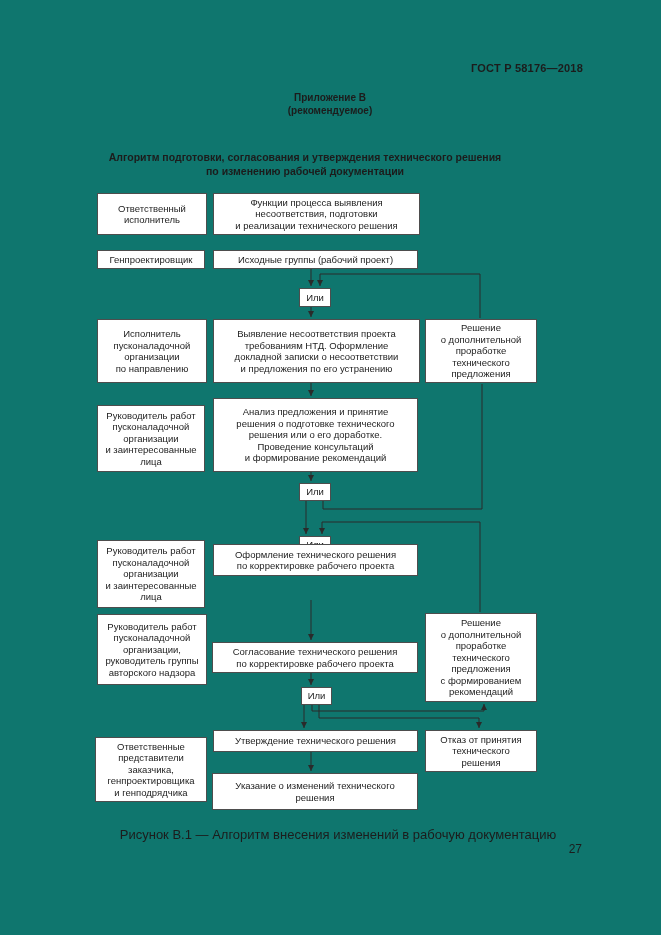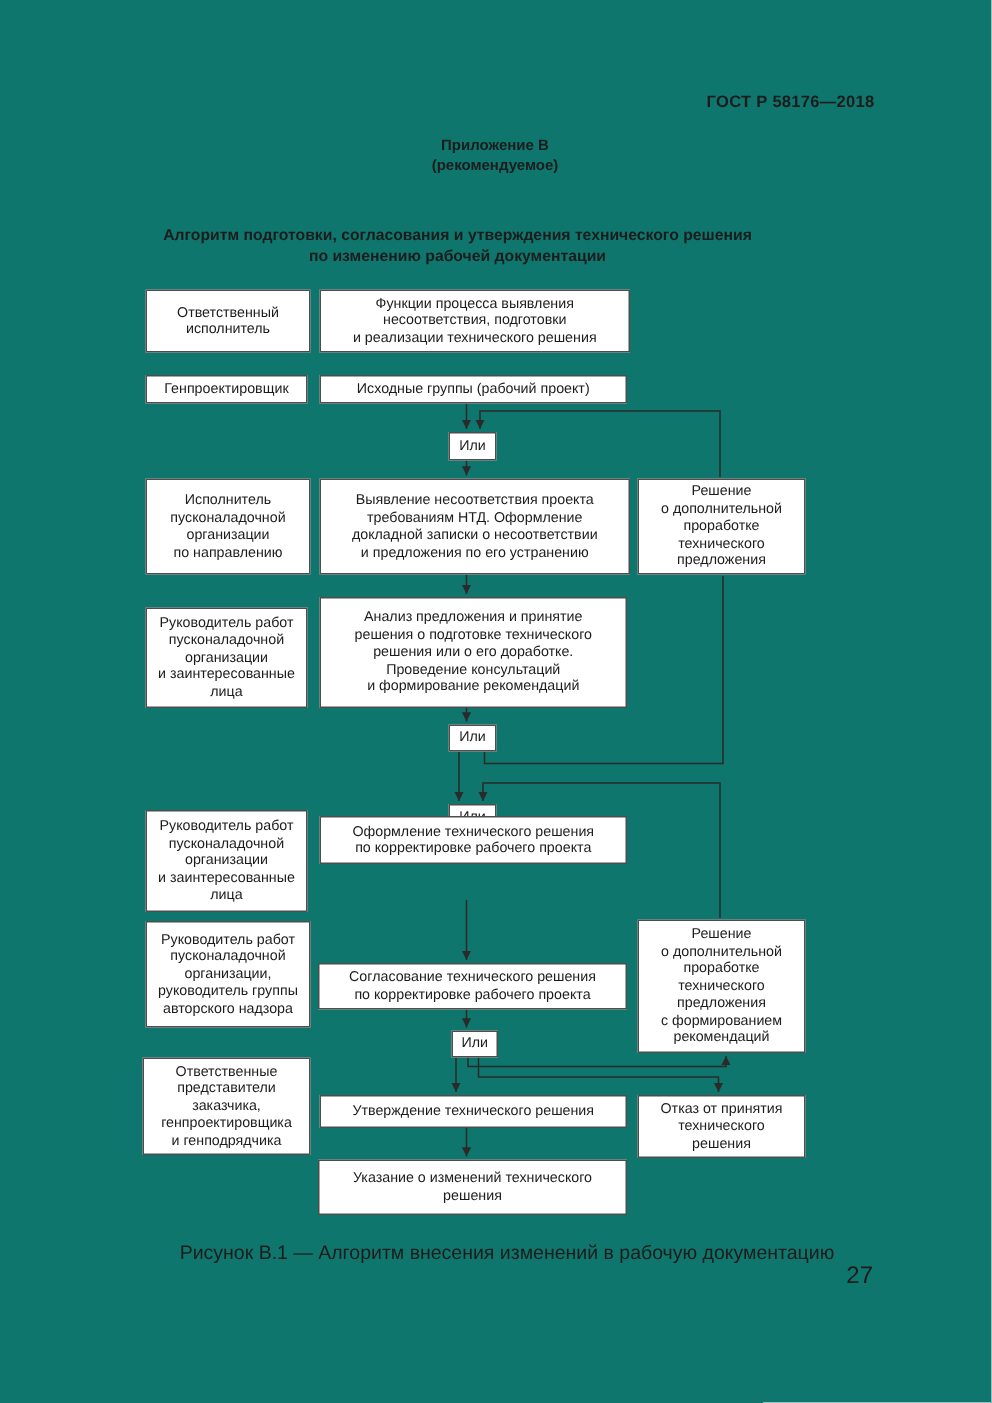--- a/index.html
+++ b/index.html
@@ -13,21 +13,21 @@
   .appendix-wrap{position:absolute;top:91px;left:20px;width:620px;text-align:center;font-weight:bold;font-size:10px;line-height:13px;white-space:pre-line;}
   .fig-title{position:absolute;top:150px;left:0;width:610px;text-align:center;font-weight:bold;font-size:10.5px;line-height:14px;white-space:pre-line;}
   .fbox{
     position:absolute;box-sizing:border-box;border:1px solid #4d4d4d;background:#ffffff;
     display:flex;align-items:center;justify-content:center;text-align:center;
     font-size:9.5px;line-height:11.5px;white-space:pre-line;padding:1px 2px;
   }
   .connectors{position:absolute;left:0;top:0;width:661px;height:935px;}
   .connectors path{stroke:#2a2a2a;stroke-width:1;fill:none;}
   .caption{position:absolute;top:827px;left:16px;width:620px;text-align:center;font-size:13px;margin-left:12px;}
-  .page-num{position:absolute;top:842px;right:79px;font-size:16px;}
+  .page-num{position:absolute;top:842px;right:79px;font-size:12px;}
 </style>
 </head>
 <body>
 
 <div class="page">
 
   <div class="doc-header">ГОСТ Р 58176—2018</div>
   <div class="appendix-wrap">Приложение В
 (рекомендуемое)</div>
   <div class="fig-title">Алгоритм подготовки, согласования и утверждения технического решения
@@ -113,21 +113,21 @@
   <div class="fbox" style="left:425px;top:613px;width:112px;height:89px;">Решение
 о дополнительной
 проработке
 технического
 предложения
 с формированием
 рекомендаций</div>
 
   <div class="fbox" style="left:301px;top:687px;width:31px;height:18px;">Или</div>
 
-  <div class="fbox" style="left:95px;top:705px;width:112px;height:65px;">Ответственные
+  <div class="fbox" style="left:95px;top:737px;width:112px;height:65px;">Ответственные
 представители
 заказчика,
 генпроектировщика
 и генподрядчика</div>
   <div class="fbox" style="left:213px;top:730px;width:205px;height:22px;">Утверждение технического решения</div>
   <div class="fbox" style="left:425px;top:730px;width:112px;height:42px;">Отказ от принятия
 технического
 решения</div>
 
   <div class="fbox" style="left:212px;top:773px;width:206px;height:37px;">Указание о изменений технического

